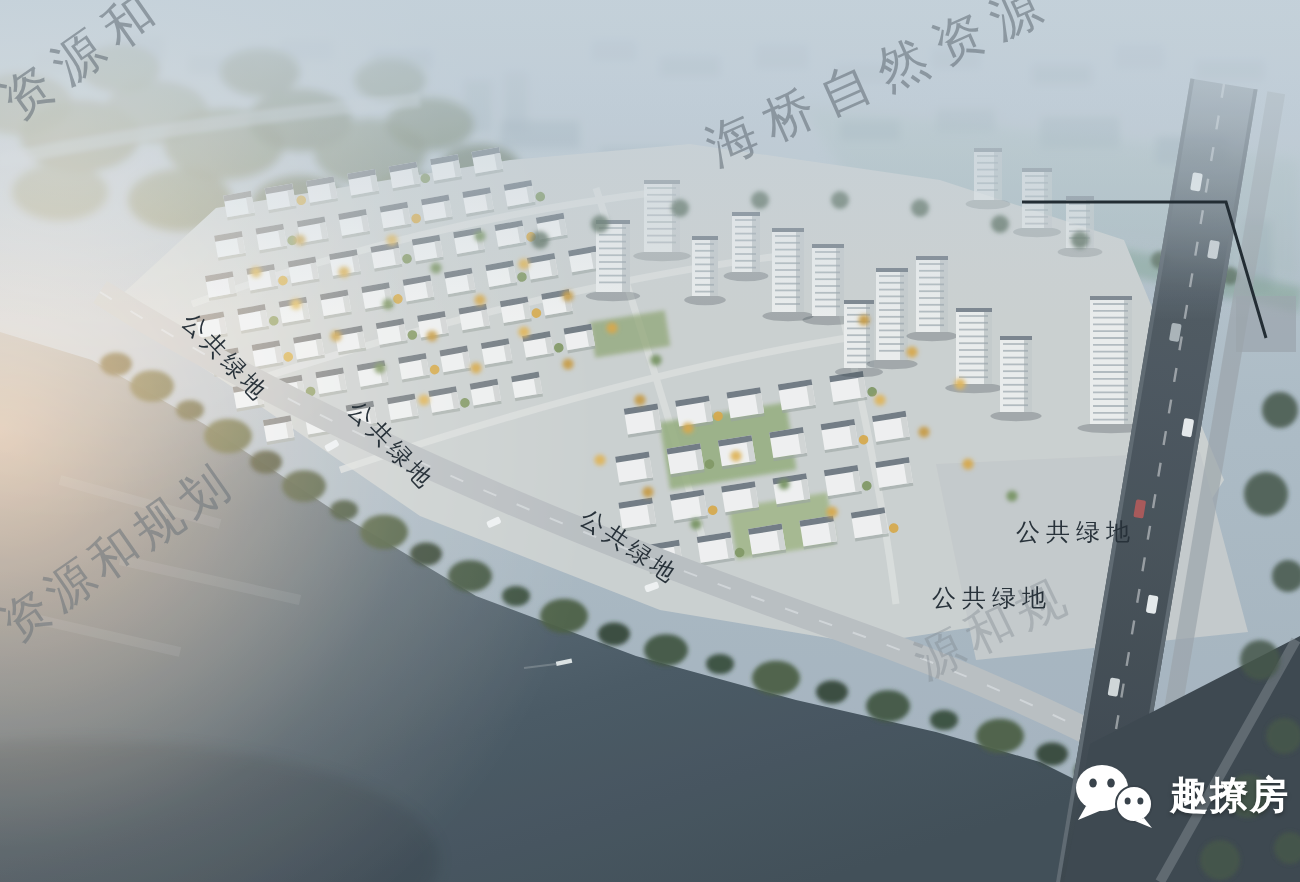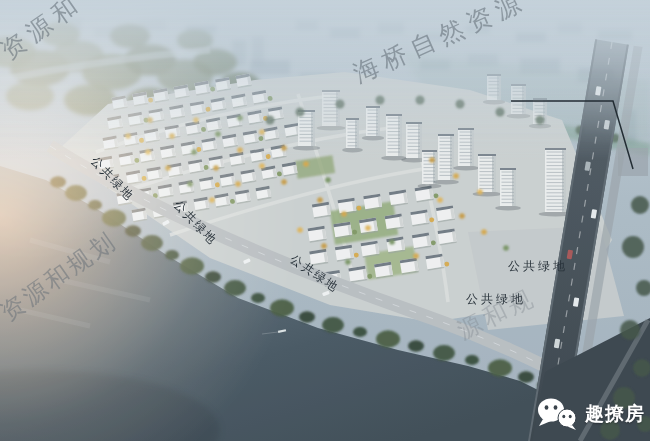--- a/index.html
+++ b/index.html
@@ -28,21 +28,21 @@
   .wm{
     position:absolute;white-space:nowrap;transform-origin:0 0;
     color:rgba(95,106,115,.55);font-size:25px;letter-spacing:6px;font-weight:500;
   }
   .wm-tl{left:-6px;top:40px;transform:rotate(-35deg);}
   .wm-tr{left:348px;top:60px;transform:rotate(-24deg);}
   .wm-l{left:-6px;top:302px;font-size:24px;letter-spacing:3px;transform:rotate(-35deg);color:rgba(100,110,118,.5);}
   .wm-r{left:452px;top:318px;font-size:24px;letter-spacing:4px;transform:rotate(-26deg);color:rgba(125,134,142,.38);}
   
   .logo{
-    position:absolute;left:537px;top:397px;display:flex;align-items:center;gap:7px;
+    position:absolute;left:537px;top:381px;display:flex;align-items:center;gap:7px;
     color:#ffffff;font-size:19px;font-weight:600;letter-spacing:1px;
     text-shadow:0 1px 2px rgba(0,0,0,.35);
   }
 </style>
 </head>
 <body>
 
 <div class="scene">
 
   <svg class="art" id="scene-art" width="650" height="441" viewBox="0 0 650 441">

